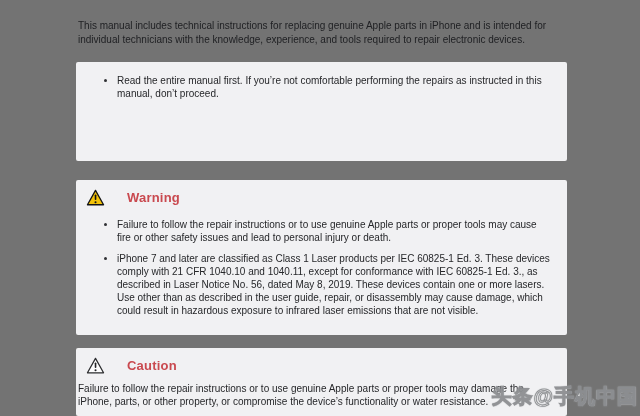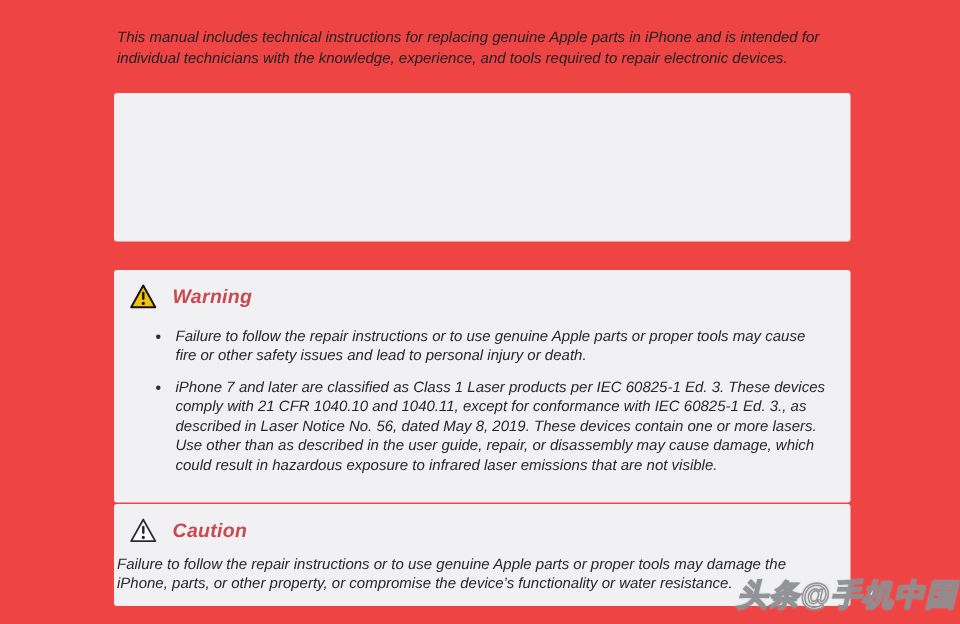--- a/index.html
+++ b/index.html
@@ -1,45 +1,44 @@
 <!DOCTYPE html>
 <html><head>
 <meta charset="utf-8">
 <style>
   * { margin:0; padding:0; box-sizing:border-box; }
   html,body { background:#e9e9e9; }
   .page {
     position:relative;
     width:640px; height:416px;
-    background:#ef4444;
+    background:#737373;
     font-family:"Liberation Sans", sans-serif;
     color:#26272a;
     overflow:hidden;
     margin:0 auto;
-    font-style:italic;
   }
   .intro {
     position:absolute; top:19px; left:78px; width:500px;
     font-size:10px; line-height:13.5px; color:#202124;
   }
   .callout {
     position:absolute; left:76px; width:491px;
     background:#f1f1f3; border-radius:2px;
   }
   .callout.important { top:62px;  height:99px; }
   .callout.warning   { top:180px; height:155px; }
-  .callout.caution   { top:336px; height:68px; }
+  .callout.caution   { top:348px; height:68px; }
 
   .callout h2 {
     font-size:13px; font-weight:bold; color:#c9494f; letter-spacing:.2px;
   }
   .important h2 { padding:9px 0 0 17px; }
 
   .head-row {
-    display:flex; align-items:center; gap:10px;
+    display:flex; align-items:center; gap:22px;
     padding:9px 0 0 10px;
   }
   .head-row h2 { padding:0; }
   .tri-icon { width:19px; height:17px; display:inline-block; line-height:0; }
 
   .bullet-row { position:relative; margin:0 18px 0 41px; font-size:10px; line-height:13px; }
   .bullet-row.first  { margin-top:12px; }
   .bullet-row.next   { margin-top:8px; }
   .bullet-row .dot {
     position:absolute; left:-13px; top:5px;
@@ -65,20 +64,24 @@
   }
 </style>
 </head>
 <body>
 
 <div class="page">
 
   <p class="intro">This manual includes technical instructions for replacing genuine Apple parts in iPhone and is intended for individual technicians with the knowledge, experience, and tools required to repair electronic devices.</p>
 
   <section class="callout important">
+    <div class="bullet-row first">
+      <span class="dot"></span>
+      <p class="btext">Read the entire manual first. If you’re not comfortable performing the repairs as instructed in this manual, don’t proceed.</p>
+    </div>
   </section>
 
   <section class="callout warning">
     <div class="head-row">
       <span class="tri-icon">
         <svg width="19" height="17" viewBox="0 0 24 22">
           <path d="M12 1.8 L22.4 20.4 H1.6 Z" fill="#f3c208" stroke="#141414" stroke-width="1.7" stroke-linejoin="round"></path>
           <rect x="11" y="7.2" width="2.1" height="7" rx="1" fill="#141414"></rect>
           <circle cx="12.05" cy="17.2" r="1.35" fill="#141414"></circle>
         </svg>

